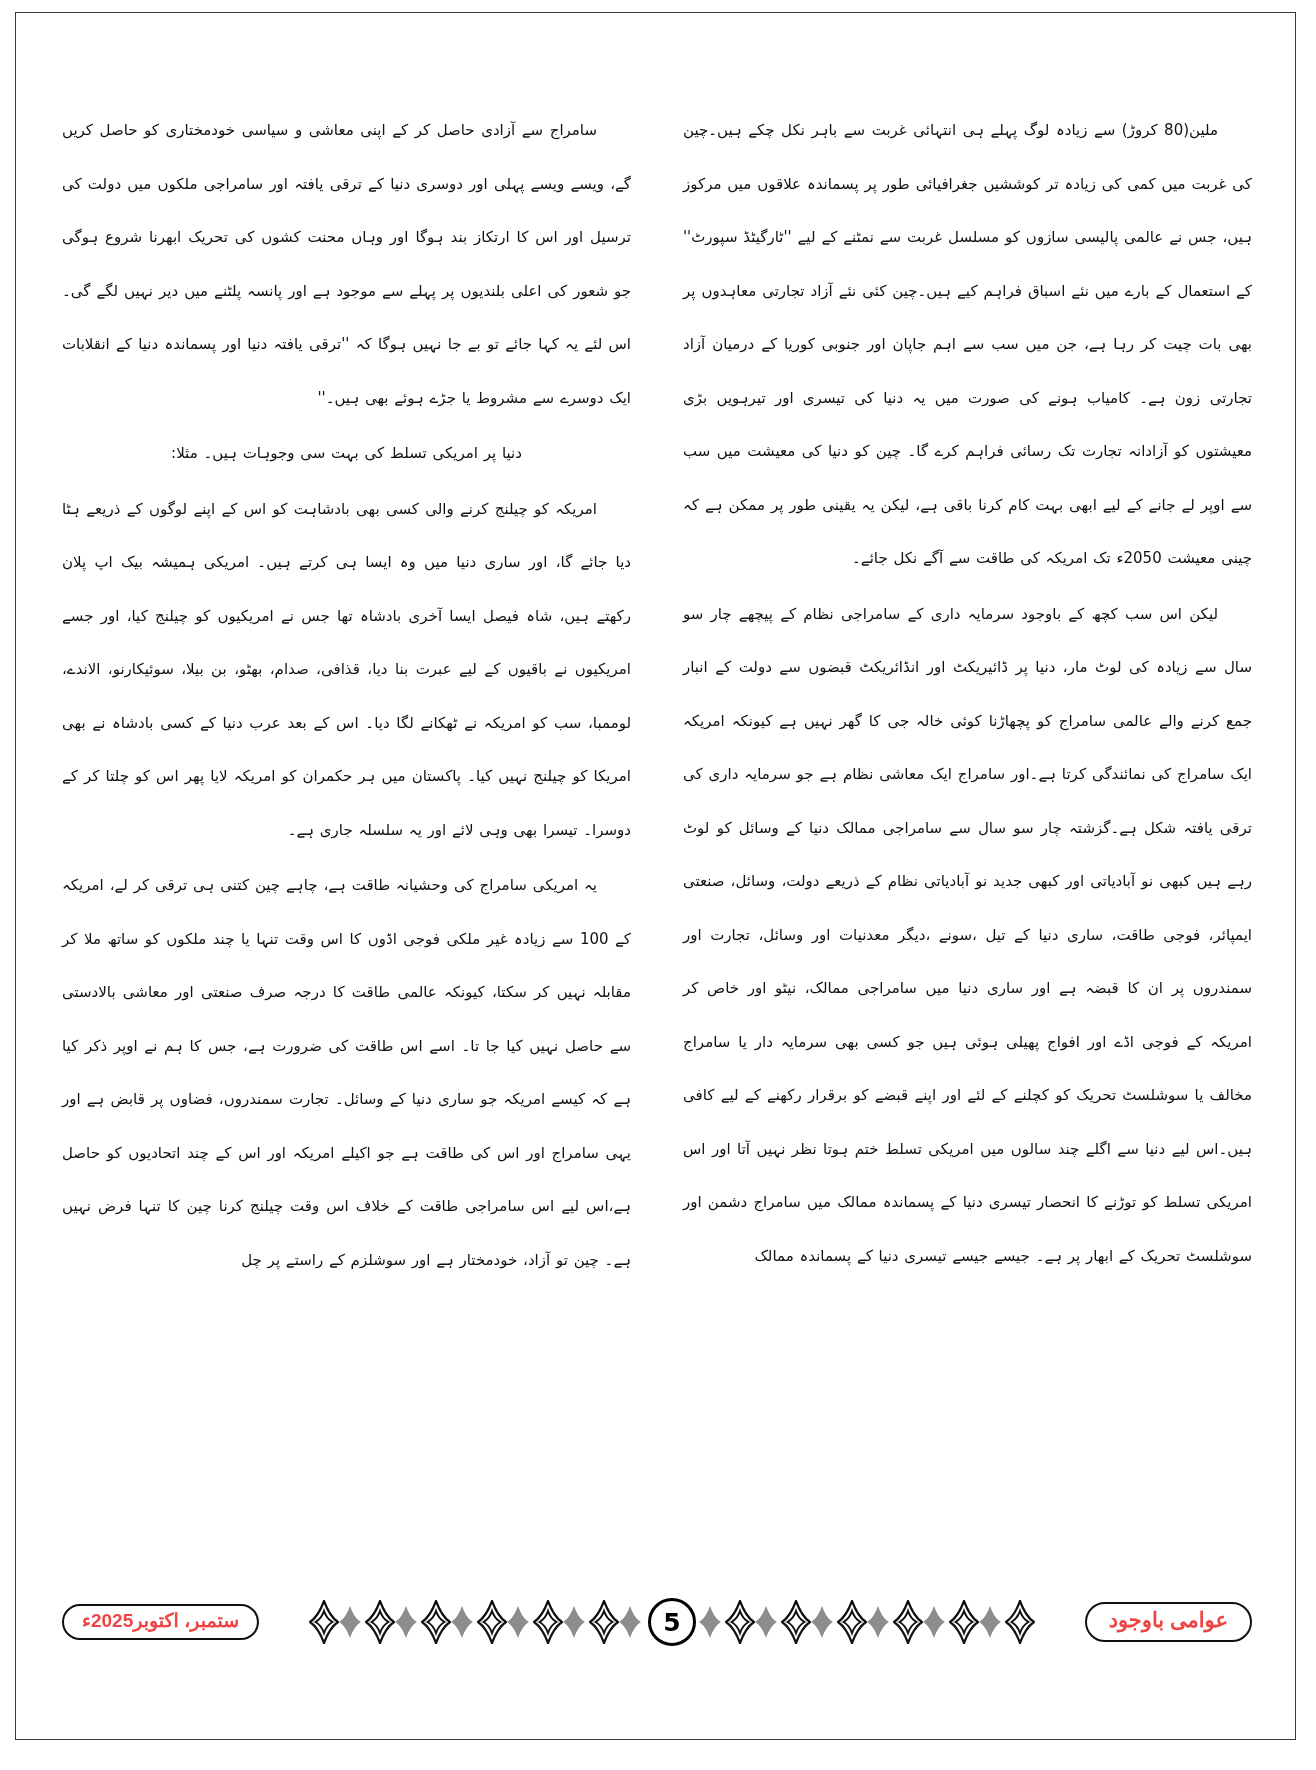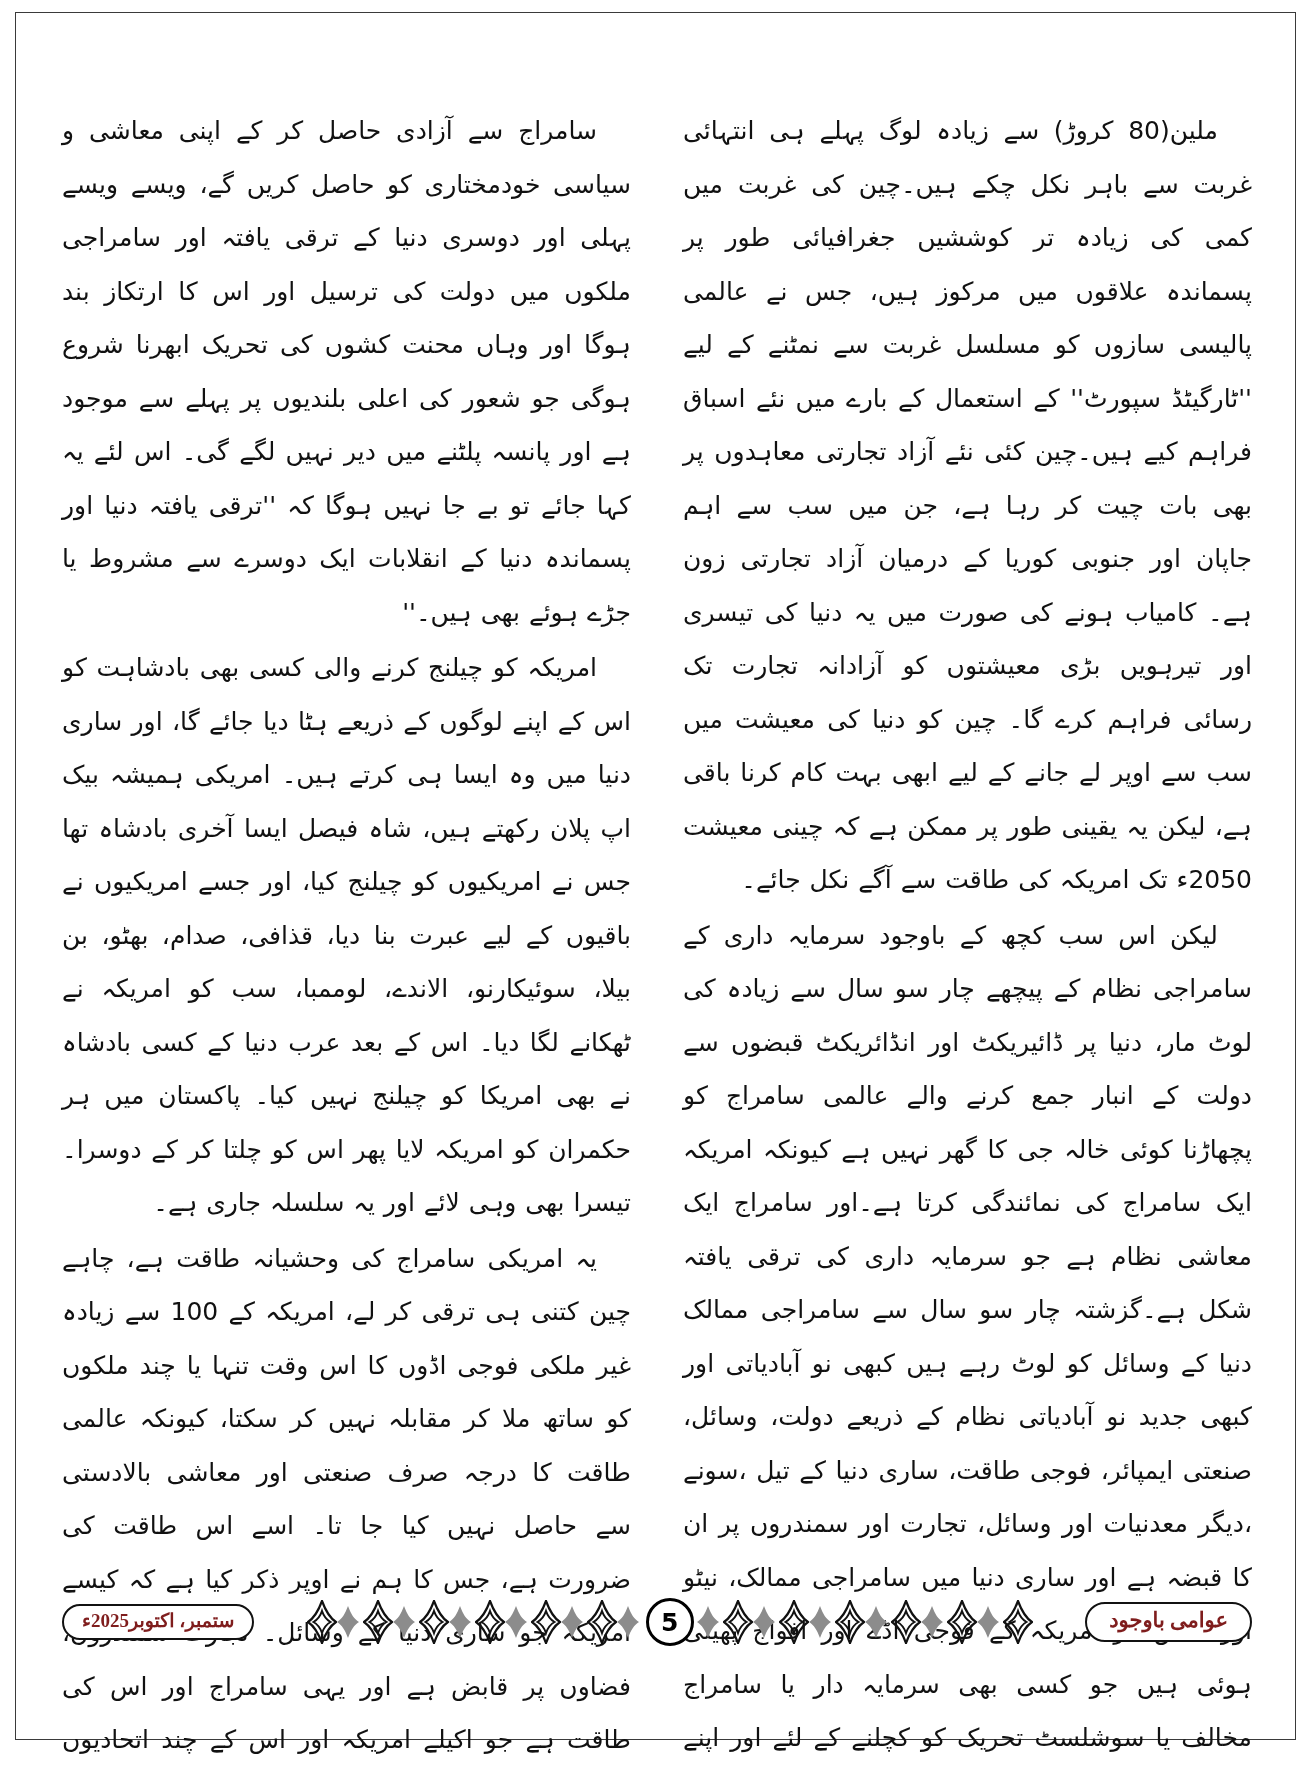--- a/index.html
+++ b/index.html
@@ -36,21 +36,21 @@
     box-sizing:border-box;
   }
   .column{
     flex:1 1 0;
     direction:rtl;
     text-align:justify;
     text-align-last:right;
   }
   .para{
     margin:0 0 2px 0;
-    font-size:25px;
+    font-size:15px;
     line-height:53.5px;
     color:#111;
     letter-spacing:0;
     word-spacing:1px;
     text-indent:34px;
     font-family:"DejaVu Sans","Liberation Sans",sans-serif;
     font-weight:400;
   }
   .para.center{text-align:center;text-align-last:center;text-indent:0;}
 
@@ -63,24 +63,24 @@
     height:60px;
     display:flex;
     flex-direction:row-reverse;
     align-items:center;
     justify-content:space-between;
   }
   .pill{
     border:2.5px solid #111;
     border-radius:26px;
     padding:3px 22px 6px 22px;
-    font-family:Liberation Serif, serif;
+    font-family:Liberation Sans, sans-serif;
     font-size:21px;
     font-weight:700;
-    color:#7f1d1d;
+    color:#ef4444;
     direction:rtl;
     white-space:nowrap;
     line-height:1.25;
     background:#fff;
   }
   .pill.date{font-size:19px;padding:3px 18px 6px 18px;}
 
   .ornament{
     flex:1 1 auto;
     position:relative;
@@ -129,20 +129,21 @@
 
   <div class="columns">
 
     <div class="column">
       <p class="para">ملین(80 کروڑ) سے زیادہ لوگ پہلے ہی انتہائی غربت سے باہر نکل چکے ہیں۔چین کی غربت میں کمی کی زیادہ تر کوششیں جغرافیائی طور پر پسماندہ علاقوں میں مرکوز ہیں، جس نے عالمی پالیسی سازوں کو مسلسل غربت سے نمٹنے کے لیے ''ٹارگیٹڈ سپورٹ'' کے استعمال کے بارے میں نئے اسباق فراہم کیے ہیں۔چین کئی نئے آزاد تجارتی معاہدوں پر بھی بات چیت کر رہا ہے، جن میں سب سے اہم جاپان اور جنوبی کوریا کے درمیان آزاد تجارتی زون ہے۔ کامیاب ہونے کی صورت میں یہ دنیا کی تیسری اور تیرہویں بڑی معیشتوں کو آزادانہ تجارت تک رسائی فراہم کرے گا۔ چین کو دنیا کی معیشت میں سب سے اوپر لے جانے کے لیے ابھی بہت کام کرنا باقی ہے، لیکن یہ یقینی طور پر ممکن ہے کہ چینی معیشت 2050ء تک امریکہ کی طاقت سے آگے نکل جائے۔</p>
       <p class="para">لیکن اس سب کچھ کے باوجود سرمایہ داری  کے سامراجی نظام کے پیچھے چار سو سال سے زیادہ کی لوٹ مار، دنیا پر ڈائیریکٹ اور انڈائریکٹ قبضوں سے دولت کے انبار جمع کرنے والے عالمی سامراج کو پچھاڑنا کوئی خالہ جی کا گھر نہیں ہے کیونکہ امریکہ ایک سامراج کی نمائندگی کرتا ہے۔اور سامراج ایک معاشی نظام ہے جو سرمایہ داری کی ترقی یافتہ شکل ہے۔گزشتہ چار سو سال سے سامراجی ممالک دنیا کے وسائل کو لوٹ رہے ہیں کبھی نو آبادیاتی اور کبھی جدید نو آبادیاتی نظام کے ذریعے دولت، وسائل، صنعتی ایمپائر، فوجی طاقت، ساری دنیا کے تیل ،سونے ،دیگر معدنیات اور وسائل، تجارت اور سمندروں پر ان کا قبضہ ہے اور ساری دنیا میں سامراجی ممالک، نیٹو اور خاص کر امریکہ کے فوجی اڈے اور افواج پھیلی ہوئی ہیں جو کسی بھی سرمایہ دار یا سامراج مخالف یا سوشلسٹ تحریک کو کچلنے کے لئے اور اپنے قبضے کو برقرار رکھنے کے لیے کافی ہیں۔اس لیے دنیا سے اگلے چند سالوں میں امریکی تسلط ختم ہوتا نظر نہیں آتا اور اس امریکی تسلط کو توڑنے کا انحصار تیسری دنیا کے پسماندہ ممالک میں سامراج دشمن اور سوشلسٹ تحریک کے ابھار پر ہے۔ جیسے جیسے تیسری دنیا کے پسماندہ ممالک</p>
     </div>
 
     <div class="column">
       <p class="para">سامراج سے آزادی حاصل کر کے اپنی معاشی و سیاسی خودمختاری کو حاصل کریں گے، ویسے ویسے پہلی اور دوسری دنیا کے ترقی یافتہ اور سامراجی ملکوں میں دولت کی ترسیل اور اس کا ارتکاز بند ہوگا اور وہاں محنت کشوں کی تحریک ابھرنا شروع ہوگی جو شعور کی اعلی بلندیوں پر پہلے سے موجود ہے اور پانسہ پلٹنے میں دیر نہیں لگے گی۔ اس لئے یہ کہا جائے تو بے جا نہیں ہوگا کہ ''ترقی یافتہ دنیا اور پسماندہ دنیا کے انقلابات ایک دوسرے سے مشروط  یا جڑے ہوئے بھی ہیں۔''</p>
+      <p class="para center">دنیا پر امریکی تسلط کی بہت سی وجوہات ہیں۔ مثلا:</p>
       <p class="para">امریکہ کو چیلنج کرنے والی کسی بھی بادشاہت کو اس کے اپنے لوگوں کے ذریعے ہٹا دیا جائے گا، اور ساری دنیا میں وہ ایسا ہی کرتے ہیں۔ امریکی ہمیشہ بیک اپ پلان رکھتے ہیں، شاہ فیصل ایسا آخری بادشاہ تھا جس نے امریکیوں کو چیلنج کیا، اور جسے امریکیوں نے باقیوں کے لیے عبرت بنا دیا، قذافی، صدام، بھٹو، بن بیلا، سوئیکارنو، الاندے، لوممبا، سب کو امریکہ نے ٹھکانے لگا دیا۔ اس کے بعد عرب دنیا کے کسی بادشاہ نے بھی امریکا کو چیلنج نہیں کیا۔ پاکستان میں ہر حکمران کو امریکہ لایا پھر اس کو چلتا کر کے دوسرا۔ تیسرا بھی وہی لائے اور یہ سلسلہ جاری ہے۔</p>
       <p class="para">یہ امریکی سامراج کی وحشیانہ طاقت ہے، چاہے چین کتنی ہی ترقی کر لے، امریکہ کے 100 سے زیادہ غیر ملکی فوجی اڈوں کا اس وقت تنہا یا چند ملکوں کو ساتھ ملا کر مقابلہ نہیں کر سکتا، کیونکہ عالمی طاقت کا درجہ صرف صنعتی اور معاشی بالادستی سے حاصل نہیں کیا جا تا۔ اسے اس طاقت کی ضرورت ہے، جس کا ہم نے اوپر ذکر کیا ہے کہ کیسے امریکہ جو ساری دنیا کے وسائل۔ تجارت سمندروں، فضاوں پر قابض ہے اور یہی سامراج اور اس کی طاقت ہے جو اکیلے امریکہ اور اس کے چند اتحادیوں کو حاصل ہے،اس لیے اس سامراجی طاقت کے خلاف اس وقت چیلنج کرنا چین کا تنہا فرض نہیں ہے۔ چین تو آزاد، خودمختار ہے اور سوشلزم کے راستے پر چل</p>
     </div>
 
   </div>
 
   <div class="footer">
 
     <div class="pill">عوامی باوجود</div>
 

